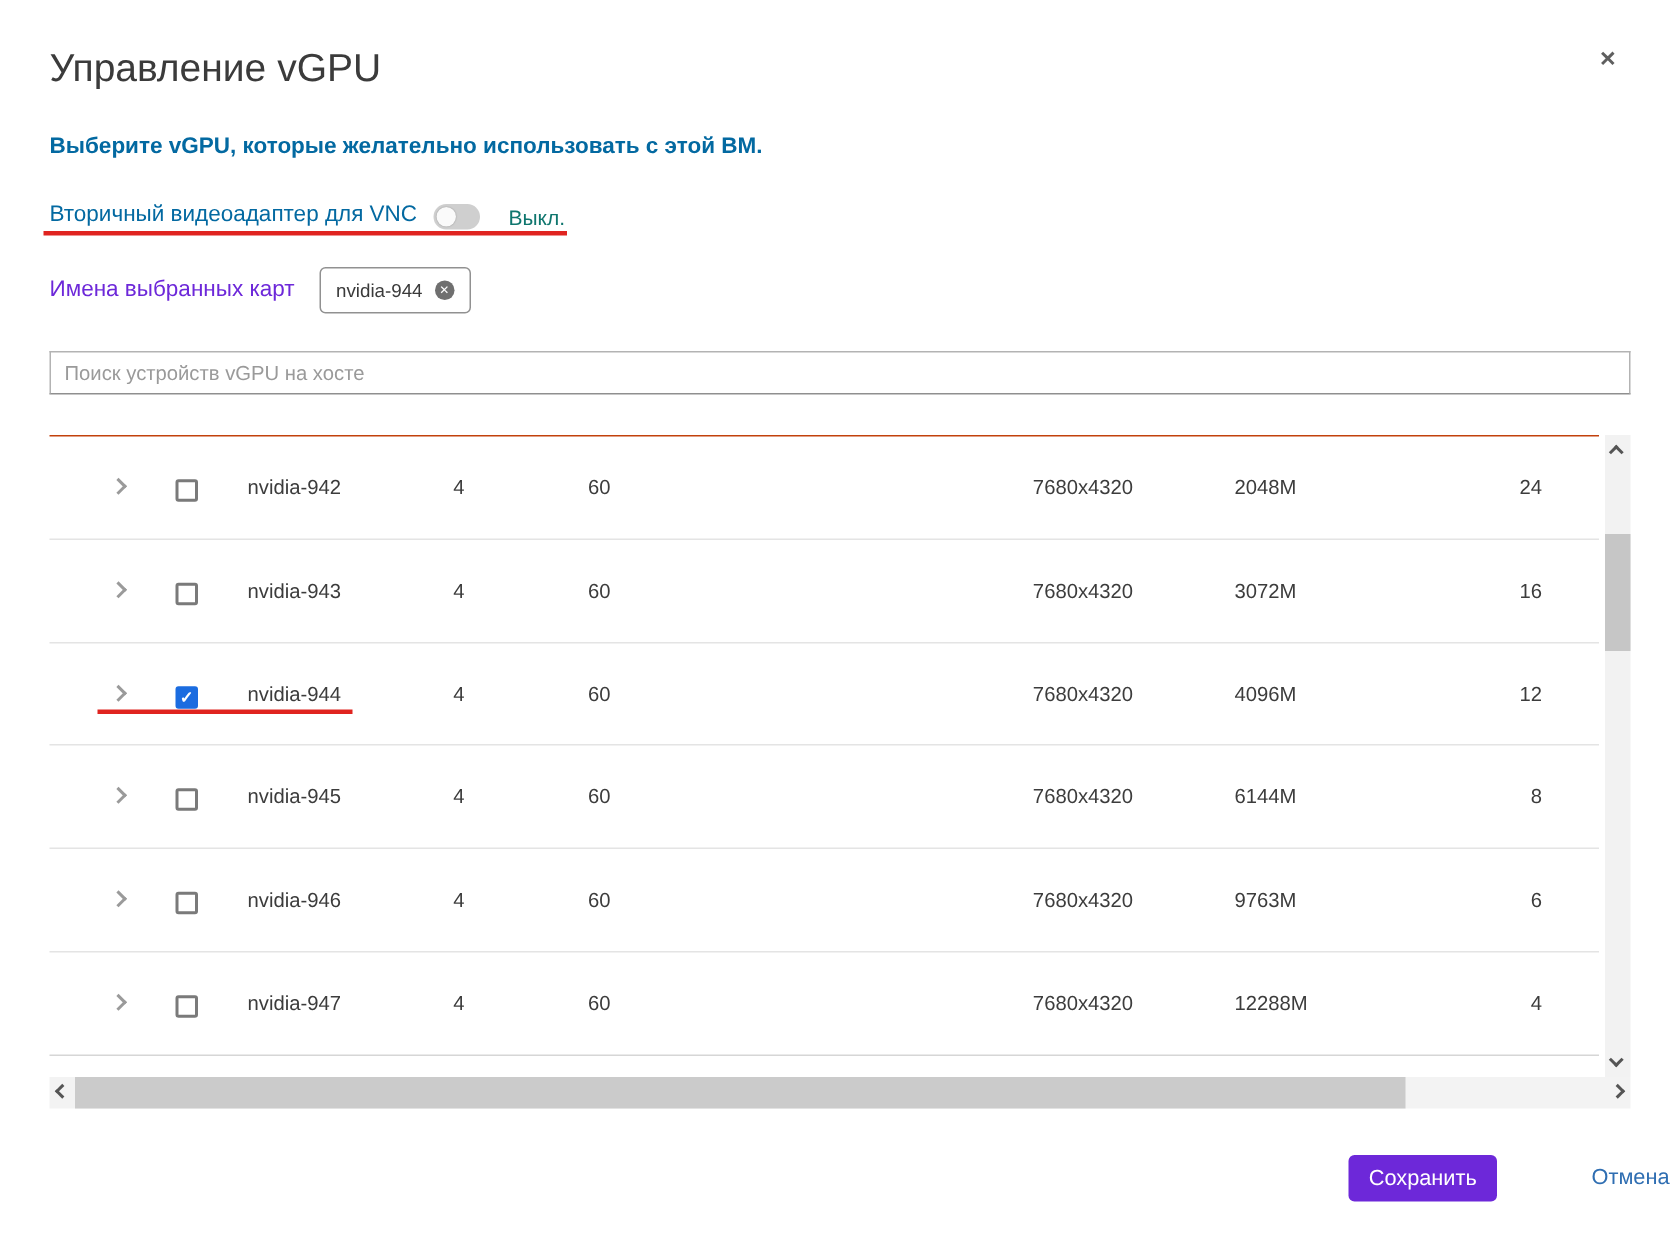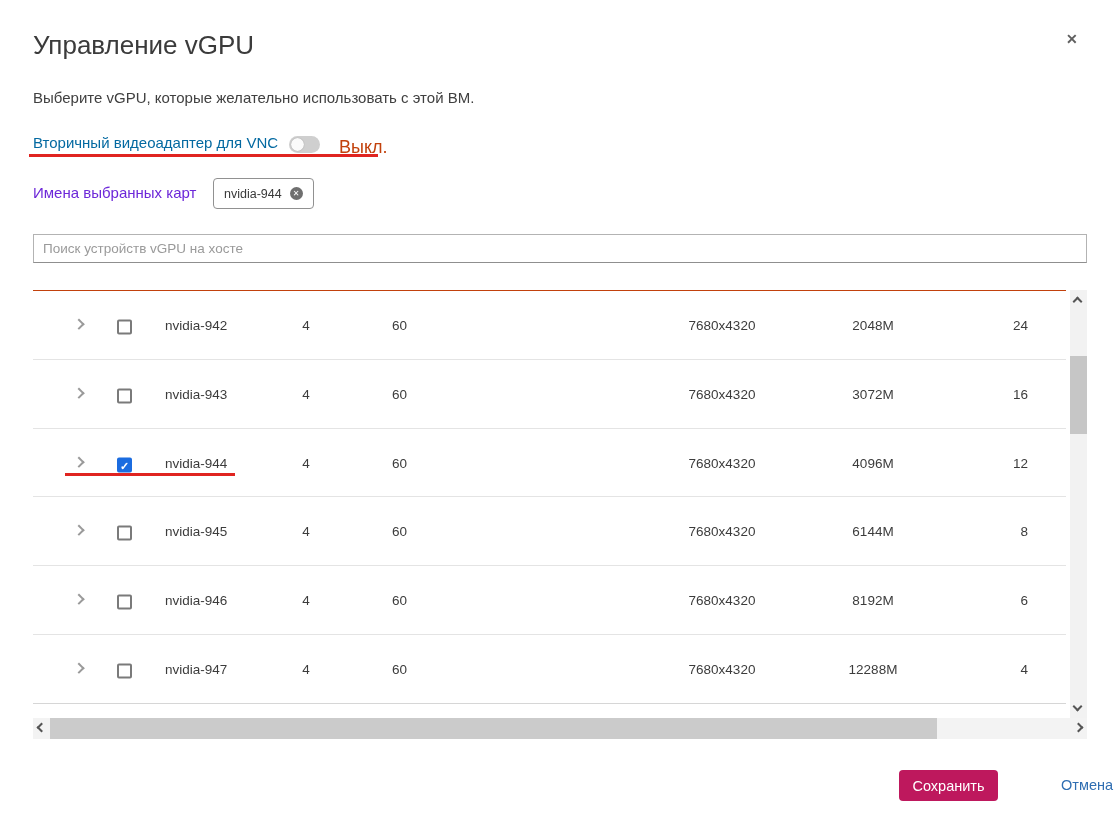--- a/index.html
+++ b/index.html
@@ -6,33 +6,33 @@
   html,body { width:1120px; height:835px; }
   body {
     position:relative; background:#ffffff; overflow:hidden;
     font-family:"Liberation Sans", sans-serif; color:#333;
   }
   .abs { position:absolute; }
 
   
   .modal-title { left:33px; top:30px; font-size:26px; color:#3b3b3b; font-weight:400; }
   .modal-close { left:1066px; top:31px; font-size:14px; color:#5f5f5f; cursor:pointer; font-weight:bold; }
-  .modal-subtitle { left:33px; top:89px; font-size:15px; color:#404040; }
+  .modal-subtitle { left:33px; top:89px; font-size:15px; color:#0369a1;font-weight:bold; }
 
   
   .toggle-label { left:33px; top:134px; font-size:15px; color:#0369a1; }
   .toggle {
     left:289px; top:136px; width:31px; height:17px; border-radius:9px;
     background:#cfcfcf; cursor:pointer;
   }
   .toggle-knob {
     position:absolute; left:2px; top:2px; width:13px; height:13px; border-radius:50%;
     background:#fafafa; box-shadow:0 0 1px rgba(0,0,0,.35);
   }
-  .toggle-state { left:339px; top:137px; font-size:18px; color:#c2410c; }
+  .toggle-state { left:339px; top:137px; font-size:14px; color:#0f766e; }
 
   
   .annot { height:3px; background:#e02420; }
   .annot-1 { left:29px; top:154px; width:349px; }
   .annot-2 { left:65px; top:473px; width:170px; }
 
   
   .cards-label { left:33px; top:184px; font-size:15px; color:#6d28d9; }
   .chip {
     left:213px; top:178px; height:31px; display:flex; align-items:center; gap:8px;
@@ -64,21 +64,21 @@
   .cell-checkbox { left:84px; width:15px; height:15px; margin-top:2px;
     border:2px solid #7a7a7a; border-radius:2px; background:#fff; cursor:pointer;
     text-align:center; }
   .cell-checkbox.checked { background:#1b6ce0; border-color:#1b6ce0; }
   .cell-checkbox.checked::after { content:"✓"; color:#fff; font-size:11px; font-weight:bold;
     line-height:12px; display:block; }
   .cell-name { left:132px; }
   .cell-v1 { left:233px; width:80px; text-align:center; }
   .cell-v2 { left:359px; width:80px; text-align:left; }
   .cell-res { left:629px; width:120px; text-align:center; }
-  .cell-mem { left:790px; width:100px; text-align:center; }
+  .cell-mem { left:790px; width:100px; text-align:left; }
   .cell-count { left:915px; width:80px; text-align:right; }
 
   
   .vscroll { left:1070px; top:290px; width:17px; height:428px; background:#f2f2f2; }
   .vscroll-thumb { position:absolute; left:0; top:66px; width:17px; height:78px; background:#c6c6c6; }
   .hscroll { left:33px; top:718px; width:1054px; height:21px; background:#f3f3f3; }
   .hscroll-thumb { position:absolute; left:17px; top:0; width:887px; height:21px; background:#cbcbcb; }
   .chev { position:absolute; width:7px; height:7px; border-left:2px solid #555; border-bottom:2px solid #555; }
   .chev-up   { left:4px; top:8px;  transform:rotate(135deg); }
   .chev-down { left:4px; bottom:8px; transform:rotate(-45deg); }
@@ -161,21 +161,21 @@
     <span class="cell cell-count">8</span>
   </div>
 
   <div class="t-row">
     <span class="cell cell-chevron"></span>
     <span class="cell cell-checkbox"></span>
     <span class="cell cell-name">nvidia-946</span>
     <span class="cell cell-v1">4</span>
     <span class="cell cell-v2">60</span>
     <span class="cell cell-res">7680x4320</span>
-    <span class="cell cell-mem">8192M</span>
+    <span class="cell cell-mem">9763M</span>
     <span class="cell cell-count">6</span>
   </div>
 
   <div class="t-row">
     <span class="cell cell-chevron"></span>
     <span class="cell cell-checkbox"></span>
     <span class="cell cell-name">nvidia-947</span>
     <span class="cell cell-v1">4</span>
     <span class="cell cell-v2">60</span>
     <span class="cell cell-res">7680x4320</span>
@@ -192,14 +192,14 @@
   <div class="vscroll-thumb"></div>
   <span class="chev chev-down"></span>
 </div>
 
 <div class="abs hscroll">
   <span class="chev chev-left"></span>
   <div class="hscroll-thumb"></div>
   <span class="chev chev-right"></span>
 </div>
 
-<button class="abs save-btn" style="background: #be185d;">Сохранить</button>
+<button class="abs save-btn" style="background: #6d28d9;">Сохранить</button>
 <span class="abs cancel-link" style="color: rgb(47, 110, 178);">Отмена</span>
 
 </body></html>

